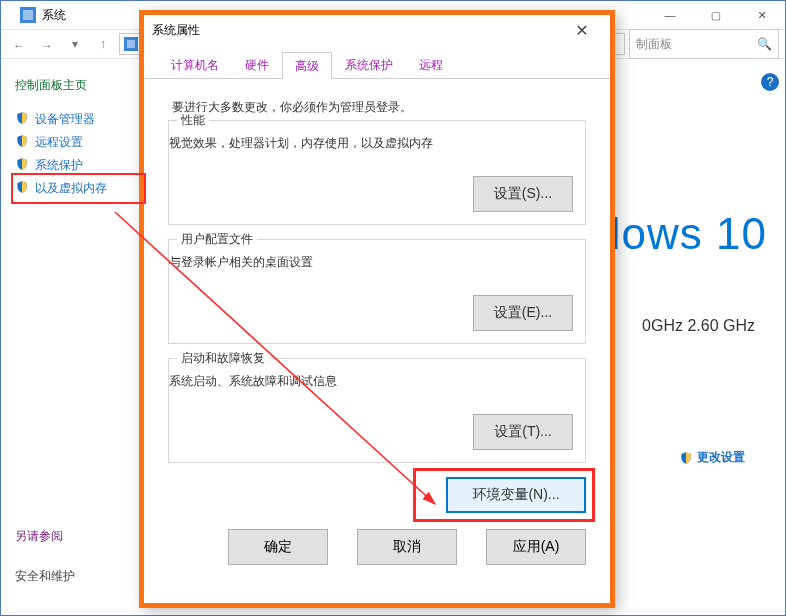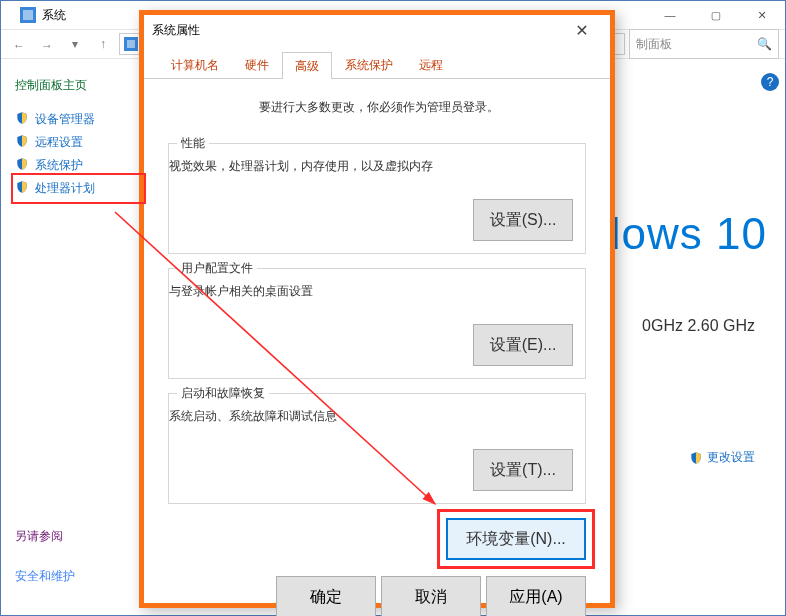--- a/index.html
+++ b/index.html
@@ -22,46 +22,46 @@
   .cp-sidebar { width: 145px; padding: 18px 0 0 14px; font-size: 12px; }
   .cp-home { color: #0a6b2d; margin-bottom: 14px; }
   .cp-side-item { display: flex; gap: 6px; padding: 3px 0; color: #1a6fc4; }
   .shield { width: 14px; height: 14px; display: inline-block; }
   .shield svg { width: 14px; height: 14px; }
   .cp-side-item.hot { outline: 2px solid #ff2a2a; outline-offset: 2px; padding-right: 6px; margin-right: 4px; position: relative; z-index: 60; }
 
   .cp-main { flex: 1; position: relative; padding: 40px 30px 0 0; font-size: 13px; color: #333; }
   .win10-brand { position: absolute; right: 18px; top: 150px; font-size: 44px; font-weight: 300; color: #0078d7; letter-spacing: 1px; }
   .cpu-line { position: absolute; right: 30px; top: 258px; font-size: 16px; color: #333; }
-  .change-settings { position: absolute; right: 30px; top: 390px; font-size: 12px; display: flex; align-items: center; gap: 4px; color: #1a6fc4; }
+  .change-settings { position: absolute; right: 40px; top: 390px; font-size: 12px; display: flex; align-items: center; gap: 4px; color: #1a6fc4; font-weight: bold; }
   .activate { position: absolute; right: 30px; top: 556px; font-size: 12px; display: flex; align-items: center; gap: 4px; color: #1a6fc4; }
 
   .cp-seealso { position: absolute; left: 14px; bottom: 30px; font-size: 12px; }
   .cp-seealso .hdr { color: #701a75; margin-bottom: 8px; }
-  .cp-seealso .lnk { color: #3b82f6; margin-top: 23px; }
+  .cp-seealso .lnk { color: #404040; margin-top: 23px; }
 
   .help-badge { position: absolute; right: 6px; top: 72px; width: 18px; height: 18px; border-radius: 50%; background: #1a6fc4; color: #fff; font-size: 12px; display: flex; align-items: center; justify-content: center; }
 
   
   .dlg { position: absolute; left: 139px; top: 10px; width: 476px; height: 598px; background: #fff; border: 5px solid #f97316; box-shadow: 4px 4px 14px rgba(0,0,0,.25); z-index: 50; }
   .dlg-title { height: 30px; display: flex; align-items: center; padding: 0 8px; font-size: 12px; }
   .dlg-title .x { margin-left: auto; width: 40px; text-align: center; font-size: 16px; color: #444; }
 
   .dlg-tabs { display: flex; align-items: flex-end; padding: 6px 14px 0 14px; font-size: 12px; border-bottom: 1px solid #ccc; gap: 0; }
-  .tab { padding: 5px 12px 4px; border: 1px solid transparent; border-bottom: none; color: #c2410c; }
+  .tab { padding: 5px 12px 4px; border: 1px solid transparent; border-bottom: none; color: #a21caf; }
   .tab.active { border-color: #ccc; background: #fff; position: relative; top: 1px; }
 
   .dlg-inner { padding: 16px 24px 0 24px; font-size: 12px; color: #333; }
-  .note { margin: 4px 0 27px 4px; text-align: center; }
+  .note { margin: 4px 0 4px 4px; }
 
   .grp { border: 1px solid #d6d6d6; padding: 10px 12px 12px 0; margin-bottom: 14px; position: relative; }
   .grp-title { position: absolute; top: -9px; left: 8px; background: #fff; padding: 0 4px; font-size: 12px; }
   .grp-desc { margin: 4px 0 24px 0; }
   .grp-btnrow { display: flex; justify-content: flex-end; }
-  .winbtn { min-width: 100px; height: 42px; border: 1px solid #adadad; background: #e1e1e1; font-size: 16px; display: inline-flex; align-items: center; justify-content: center; padding: 0 12px; cursor: pointer; }
+  .winbtn { min-width: 100px; height: 36px; border: 1px solid #adadad; background: #e1e1e1; font-size: 14px; display: inline-flex; align-items: center; justify-content: center; padding: 0 12px; cursor: pointer; margin-left: 24px; }
 
   .env-row { display: flex; justify-content: flex-end; margin: 8px 0 16px 0; }
   .env-frame { outline: 3px solid #ff2a2a; outline-offset: 6px; }
   .env-btn  { border: 2px solid #0078d7; background: #e5f1fb; min-width: 140px; }
 
   .dlg-footer { display: flex; justify-content: flex-end; gap: 5px; padding: 0 24px 0 0; }
 
   
   .arrow { position: absolute; left: 0; top: 0; width: 786px; height: 616px; z-index: 55; pointer-events: none; }
 </style>
@@ -120,21 +120,21 @@
               <path fill="#1a6fc4" d="M12 2l8 3v6c0 5-3.4 9.7-8 11-4.6-1.3-8-6-8-11V5l8-3z"></path>
               <path fill="#f6c84c" d="M12 2v20c4.6-1.3 8-6 8-11V5l-8-3z"></path>
             </svg></span>
         <span>系统保护</span>
       </div>
       <div class="cp-side-item hot">
         <span class="shield"><svg viewBox="0 0 24 24">
               <path fill="#1a6fc4" d="M12 2l8 3v6c0 5-3.4 9.7-8 11-4.6-1.3-8-6-8-11V5l8-3z"></path>
               <path fill="#f6c84c" d="M12 2v20c4.6-1.3 8-6 8-11V5l-8-3z"></path>
             </svg></span>
-        <span>处理器计划</span>
+        <span>以及虚拟内存</span>
       </div>
     </div>
 
     <div class="cp-main">
       <div class="win10-brand">dows 10</div>
       <div class="cpu-line">0GHz   2.60 GHz</div>
       <div class="change-settings">
         <span class="shield"><svg viewBox="0 0 24 24">
               <path fill="#1a6fc4" d="M12 2l8 3v6c0 5-3.4 9.7-8 11-4.6-1.3-8-6-8-11V5l8-3z"></path>
               <path fill="#f6c84c" d="M12 2v20c4.6-1.3 8-6 8-11V5l-8-3z"></path>

